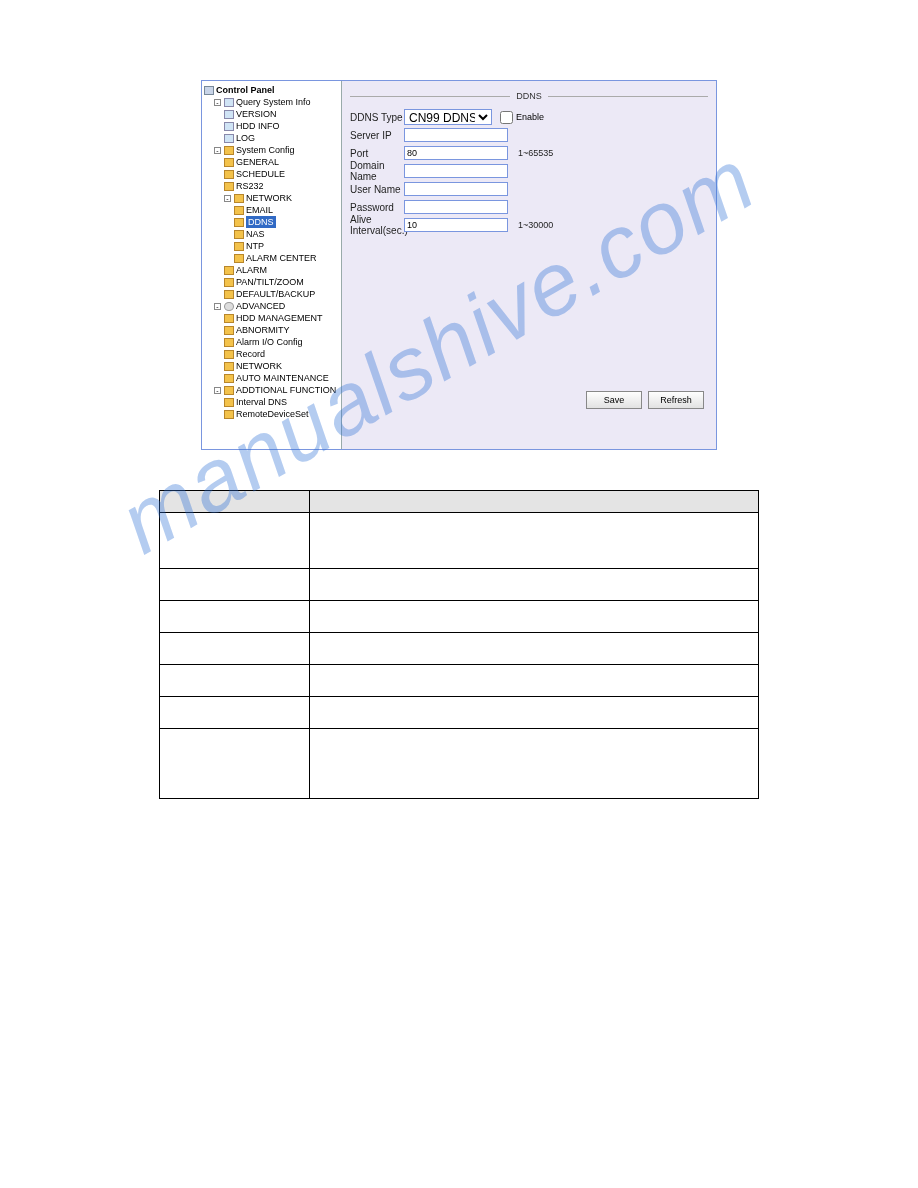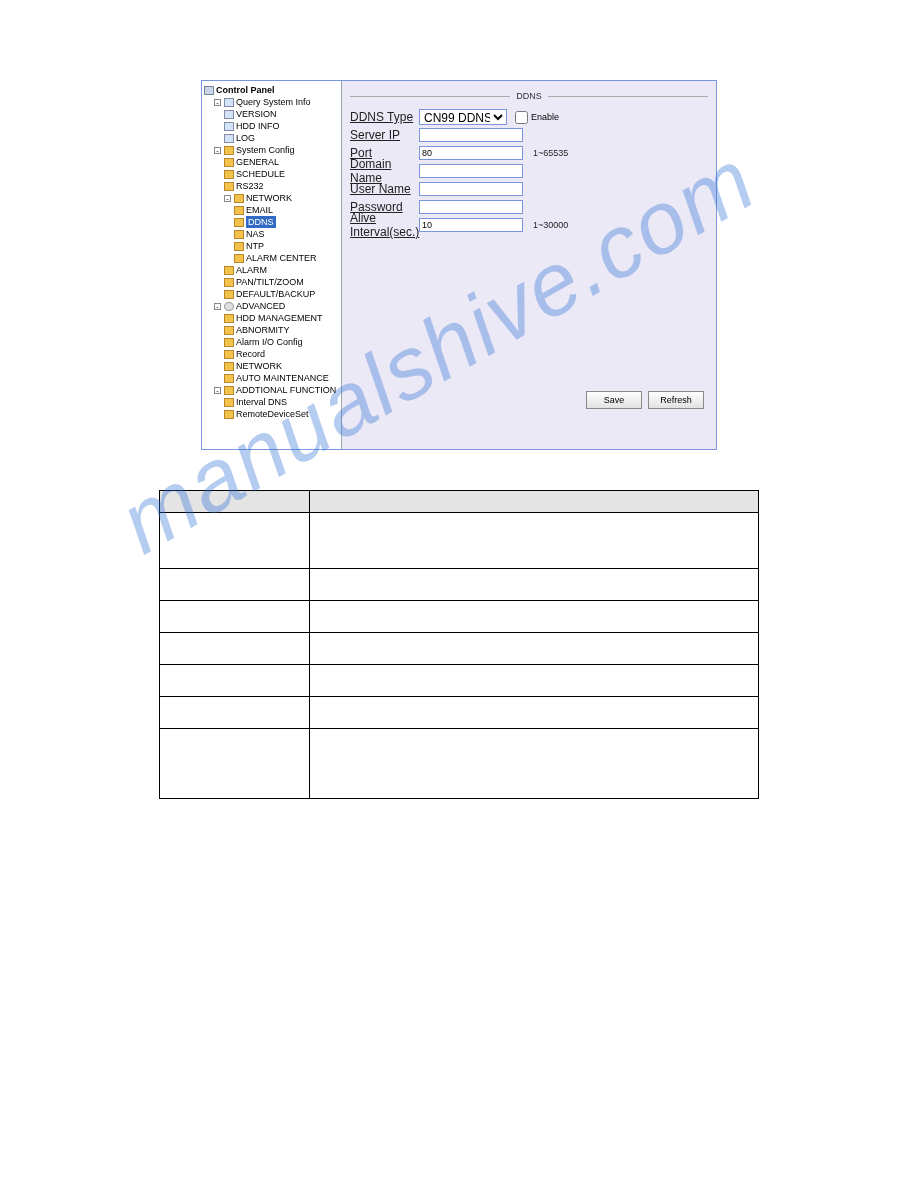--- a/index.html
+++ b/index.html
@@ -64,21 +64,21 @@
     padding: 4px 8px;
     position: relative;
   }
   .section-hdr {
     display: flex; align-items: center; margin: 6px 0 8px 0;
   }
   .section-hdr .line { flex: 1; height: 1px; background: #aaa; }
   .section-hdr .lbl { padding: 0 6px; font-size: 9px; color: #333; }
 
   .form-row { display: flex; align-items: center; margin: 2px 0; height: 16px; }
-  .form-row .flabel { width: 69px; font-size: 12px; color: #222; text-decoration: underline; }
+  .form-row .flabel { width: 54px; font-size: 10px; color: #222; }
   .txt-input {
     width: 104px; height: 14px;
     border: 1px solid #7a96df;
     background: #fff;
     font-size: 9px;
     padding: 0 2px;
   }
   .sel-input {
     width: 88px; height: 16px;
     border: 1px solid #7a96df;

